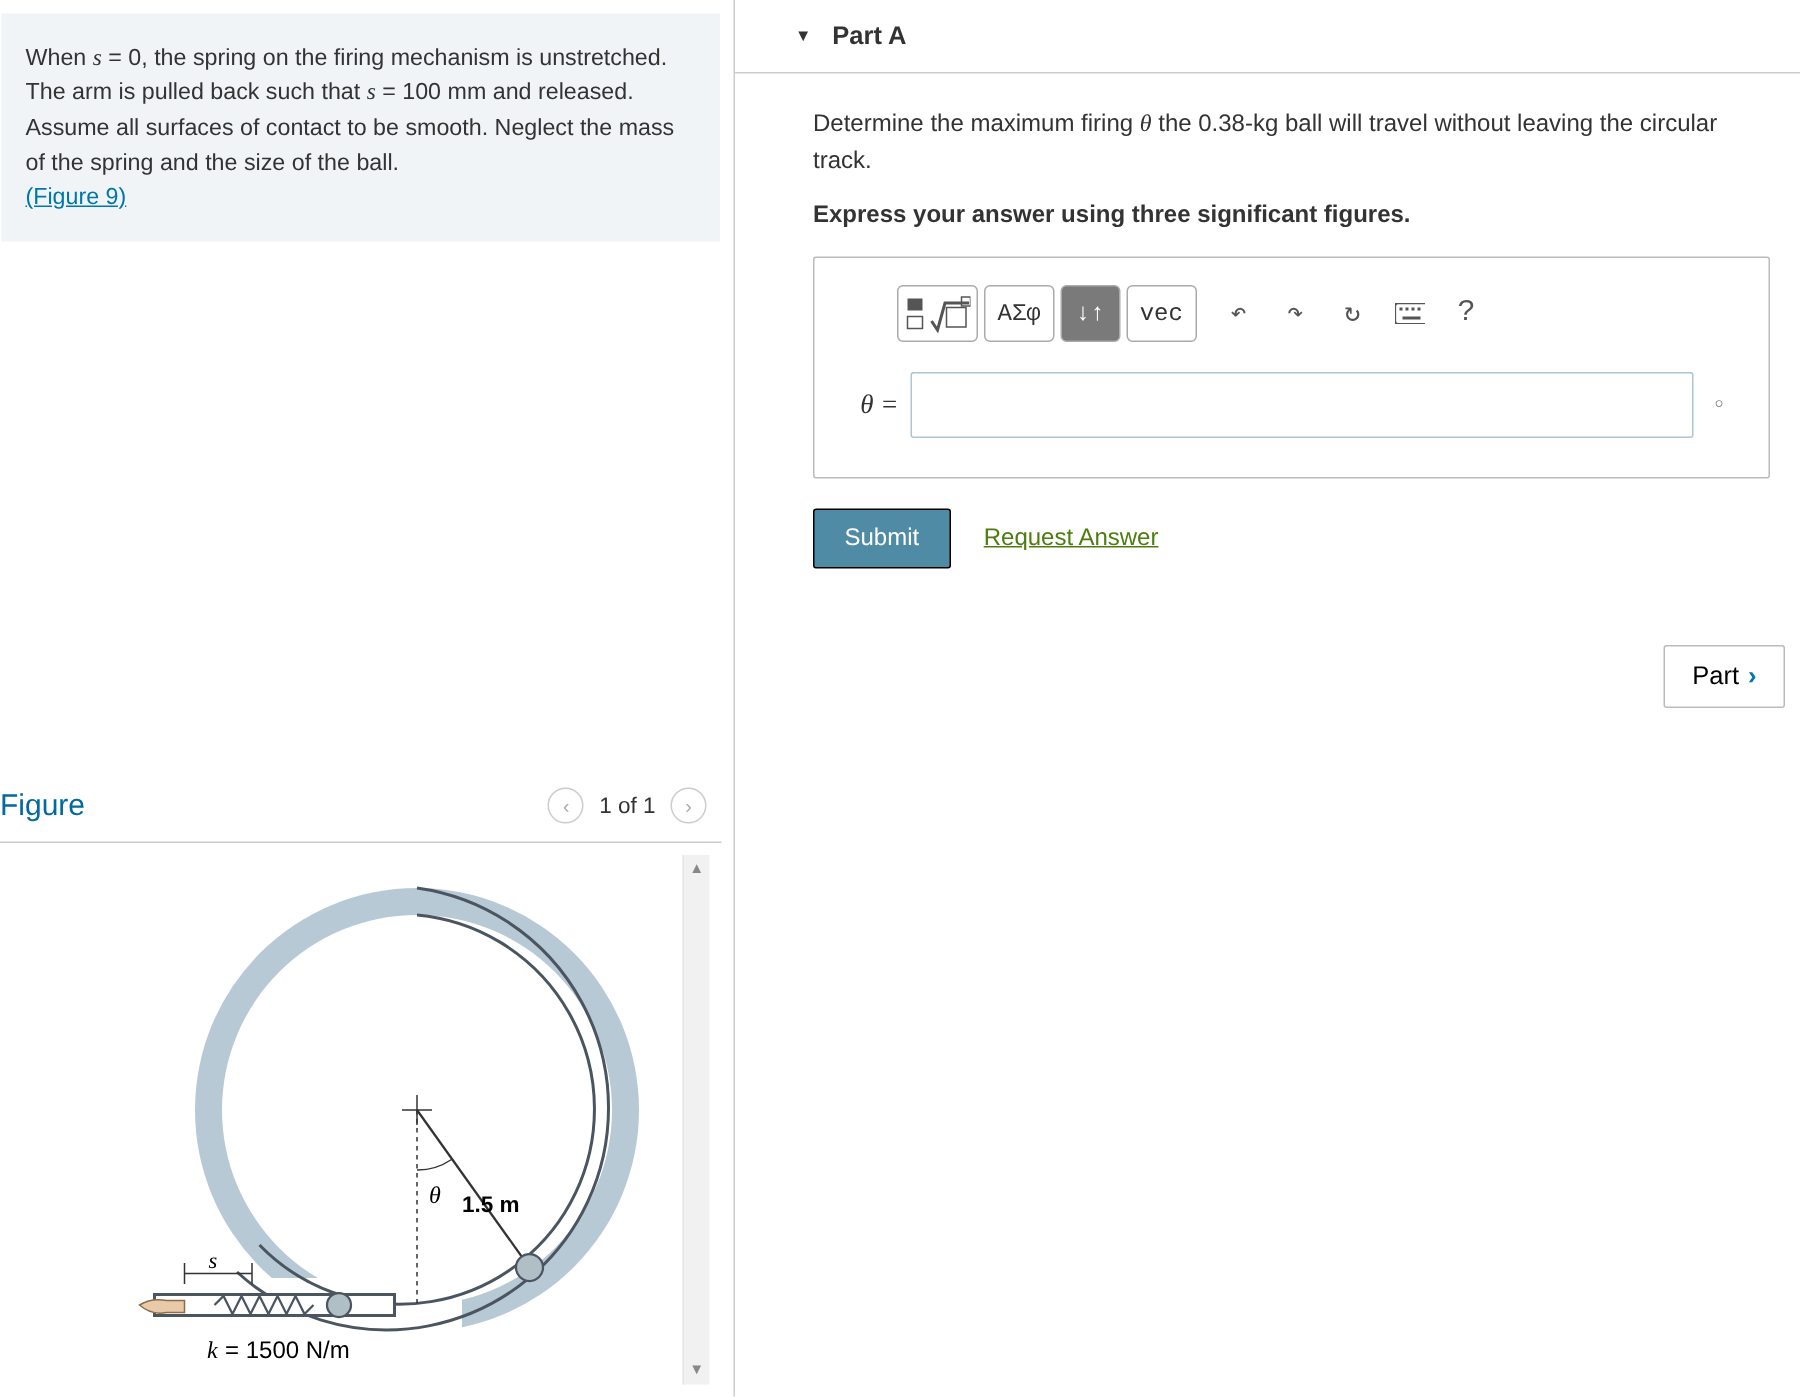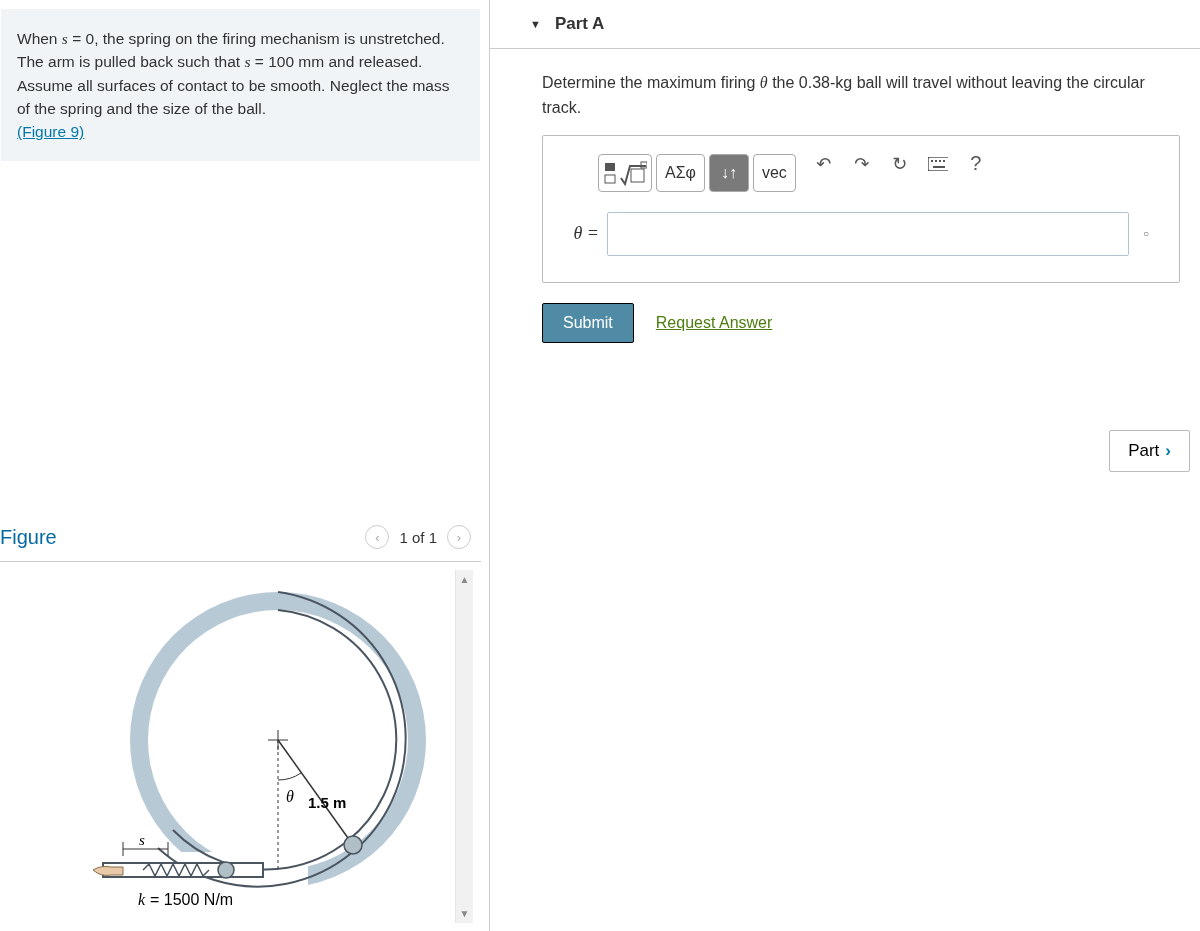--- a/index.html
+++ b/index.html
@@ -88,23 +88,24 @@
   .instruct { font-weight: bold; font-size: 16px; margin-bottom: 18px; }
   .answer-panel {
     border: 1px solid #bbb;
     border-radius: 2px;
     position: relative;
     padding: 0;
     margin-bottom: 20px;
   }
   .toolbar {
     display: flex;
-    align-items: flex-start;
+    align-items: center;
     gap: 4px;
     padding: 18px 18px 20px 55px;
+    font-family: Liberation Mono, monospace;
   }
   .tool-btn {
     border: 1px solid #aaa;
     border-radius: 4px;
     background: #fff;
     height: 38px;
     min-width: 40px;
     padding: 0 8px;
     display: flex;
     align-items: center;
@@ -237,20 +238,21 @@
 
   <div class="right-col">
     <div class="part-header">
       <span class="dropdown-tri">▼</span>
       <span>Part A</span>
     </div>
     <div class="part-body">
       <div class="question-text">
         <span>Determine the maximum firing </span><span class="ital">θ</span><span> the 0.38-</span><span>kg</span><span> ball will travel without leaving the circular track.</span>
       </div>
+      <div class="instruct">Express your answer using three significant figures.</div>
 
       <div class="answer-panel">
         <div class="toolbar">
           <div class="tool-btn" style="padding:0 4px;">
             <svg width="44" height="26">
               <rect x="2" y="3" width="10" height="8" fill="#555"></rect>
               <rect x="2" y="15" width="10" height="8" fill="none" stroke="#555"></rect>
               <path d="M 18 18 l 4 6 l 5 -18 l 16 0" fill="none" stroke="#555" stroke-width="2"></path>
               <rect x="28" y="9" width="13" height="13" fill="none" stroke="#555"></rect>
               <rect x="38" y="2" width="6" height="6" fill="none" stroke="#555"></rect>

